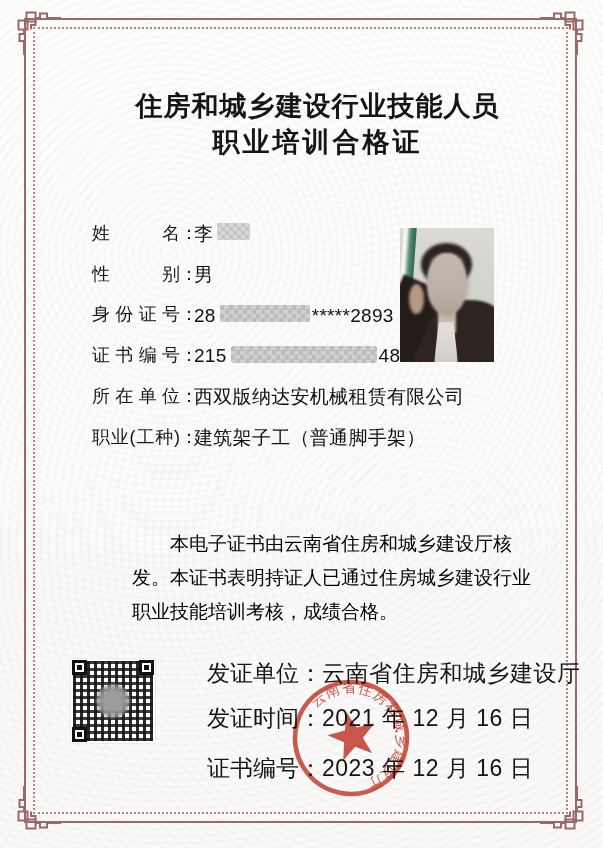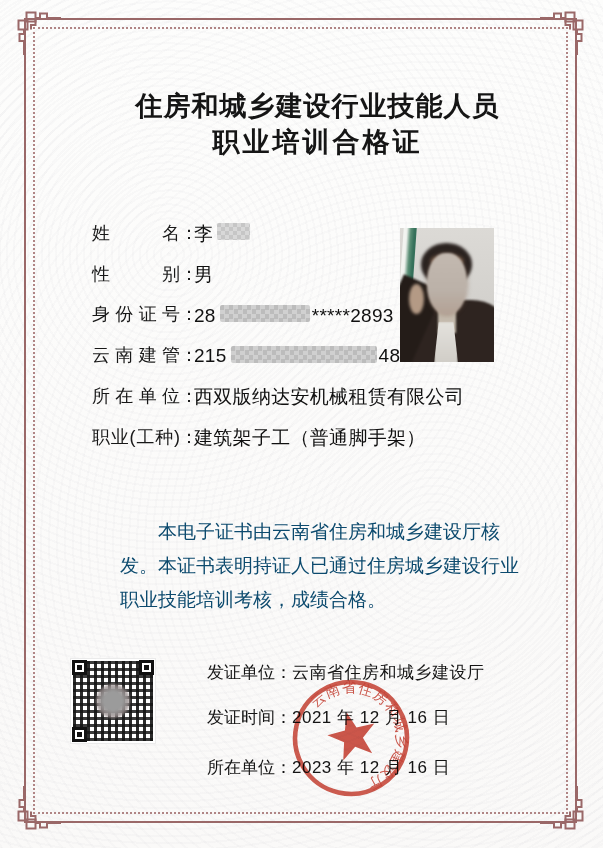--- a/index.html
+++ b/index.html
@@ -57,39 +57,39 @@
   .photo .arm{position:absolute;left:-18%;top:38%;width:46%;height:70%;
     background:#241c18;transform:rotate(24deg);filter:blur(1px);}
   .photo .hand{position:absolute;left:10%;top:42%;width:16%;height:22%;border-radius:50%;
     background:#b49a85;filter:blur(1.5px);}
   .photo .neck{position:absolute;left:40%;top:60%;width:20%;height:18%;
     background:#c5bbae;filter:blur(1px);}
   .photo .shirt{position:absolute;left:36%;top:70%;width:26%;height:32%;
     background:linear-gradient(180deg,#e4e2dd,#cfccc6);clip-path:polygon(20% 0,80% 0,100% 100%,0 100%);
     filter:blur(0.8px);}
   
-  .statement{position:absolute;left:116px;top:511px;width:402px;margin:4px;
-    font-size:19px;line-height:34px;text-indent:2em;color:#0c4a6e;font-weight:500;}
+  .statement{position:absolute;left:116px;top:511px;width:402px;margin:16px;
+    font-size:19px;line-height:34px;text-indent:2em;color:#000000;font-weight:500;}
   
   .qr-block{position:absolute;left:48px;top:658px;width:130px;text-align:center;}
   .qr{position:relative;width:86px;height:86px;margin:0 auto;background:#fff;
     box-shadow:inset 0 0 0 1px rgba(0,0,0,.08);}
   .qr .dots{position:absolute;inset:3px;
     background:
       repeating-linear-gradient(90deg,rgba(20,20,20,.9) 0 3px,transparent 3px 7px),
       repeating-linear-gradient(0deg,rgba(25,25,25,.85) 0 3px,rgba(255,255,255,.92) 3px 7px);}
   .qr .blob{position:absolute;left:26px;top:26px;width:34px;height:34px;border-radius:50%;
     background:radial-gradient(circle,#9b9b9b 0 40%,rgba(155,140,140,.7) 70%,transparent 75%);
     filter:blur(1px);}
   .finder{position:absolute;width:15px;height:15px;border:3px solid #111;box-sizing:border-box;background:#fff;}
   .finder::after{content:"";position:absolute;left:2px;top:2px;width:5px;height:5px;background:#111;}
   .finder.f-tl{left:2px;top:2px;} .finder.f-tr{right:2px;top:2px;} .finder.f-bl{left:2px;bottom:2px;}
   .qr-caption{font-size:12px;line-height:19px;color:#2b2b2b;margin-top:4px;font-weight:500;}
   
-  .issue{position:absolute;left:207px;top:663px;font-size:17px;color:#141414;}
+  .issue{position:absolute;left:207px;top:663px;font-size:23px;color:#141414;}
   .irow{line-height:20px;white-space:nowrap;font-weight:500;}
   .irow+.irow{margin-top:25px;} .irow.last{margin-top:30px;}
   .ival{letter-spacing:0.5px;}
   
   .seal{position:absolute;left:289px;top:676px;width:124px;height:124px;
     mix-blend-mode:multiply;opacity:.92;transform:rotate(58deg);}
 </style>
 </head>
 <body>
 
@@ -143,21 +143,21 @@
     <div class="frow">
       <span class="flabel">姓名</span><span class="fcolon">：</span><span class="fval">李</span><span class="mosaic mz-name"></span>
     </div>
     <div class="frow">
       <span class="flabel">性别</span><span class="fcolon">：</span><span class="fval">男</span>
     </div>
     <div class="frow">
       <span class="flabel">身份证号</span><span class="fcolon">：</span><span class="fval">28</span><span class="mosaic mz-id"></span><span class="fval">*****2893</span>
     </div>
     <div class="frow">
-      <span class="flabel">云南建管</span><span class="fcolon">：</span><span class="fval">215</span><span class="mosaic mz-cert"></span><span class="fval">48</span>
+      <span class="flabel">证书编号</span><span class="fcolon">：</span><span class="fval">215</span><span class="mosaic mz-cert"></span><span class="fval">48</span>
     </div>
     <div class="frow">
       <span class="flabel">所在单位</span><span class="fcolon">：</span><span class="fval">西双版纳达安机械租赁有限公司</span>
     </div>
     <div class="frow">
       <span class="flabel">职业(工种)</span><span class="fcolon">：</span><span class="fval">建筑架子工（普通脚手架）</span>
     </div>
   </div>
 
   <div class="photo">
@@ -185,21 +185,21 @@
   </div>
 
   <div class="issue">
     <div class="irow">
       <span>发证单位：</span><span class="ival">云南省住房和城乡建设厅</span>
     </div>
     <div class="irow">
       <span>发证时间：</span><span class="ival">2021 年 12 月 16 日</span>
     </div>
     <div class="irow last">
-      <span>所在单位：</span><span class="ival">2023 年 12 月 16 日</span>
+      <span>证书编号：</span><span class="ival">2023 年 12 月 16 日</span>
     </div>
   </div>
 
   <svg class="seal" viewBox="0 0 122 122">
     <circle cx="61" cy="61" r="55" fill="none" stroke="#c53527" stroke-width="4.5" opacity="0.88"></circle>
     <polygon points="61,34 66.9,50.9 84.8,51.3 70.5,62.1 75.7,79.2 61,69 46.3,79.2 51.5,62.1 37.2,51.3 55.1,50.9" fill="#c5392b" opacity="0.92"></polygon>
     <defs>
       <path id="sealArc" d="M 18.7 76.4 A 45 45 0 1 1 103.3 76.4" fill="none"></path>
     </defs>
     <text font-size="14" fill="#c53527" opacity="0.9" font-family="Liberation Sans, DejaVu Sans, sans-serif" letter-spacing="1">

